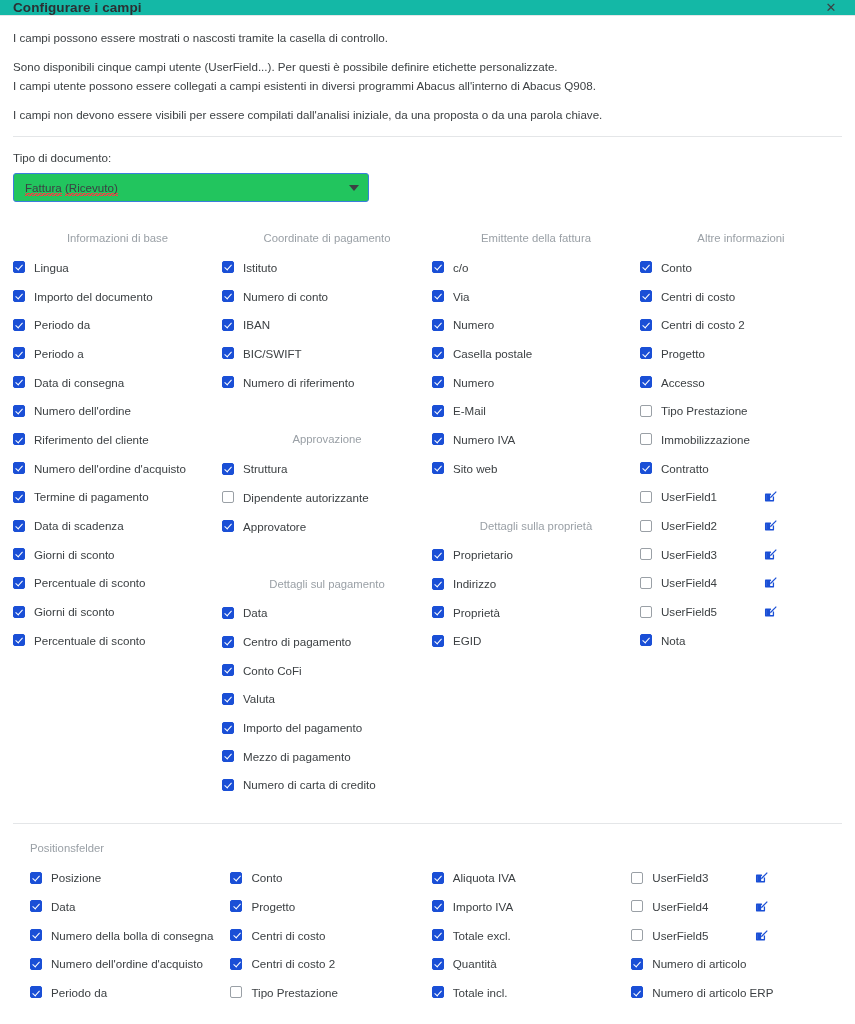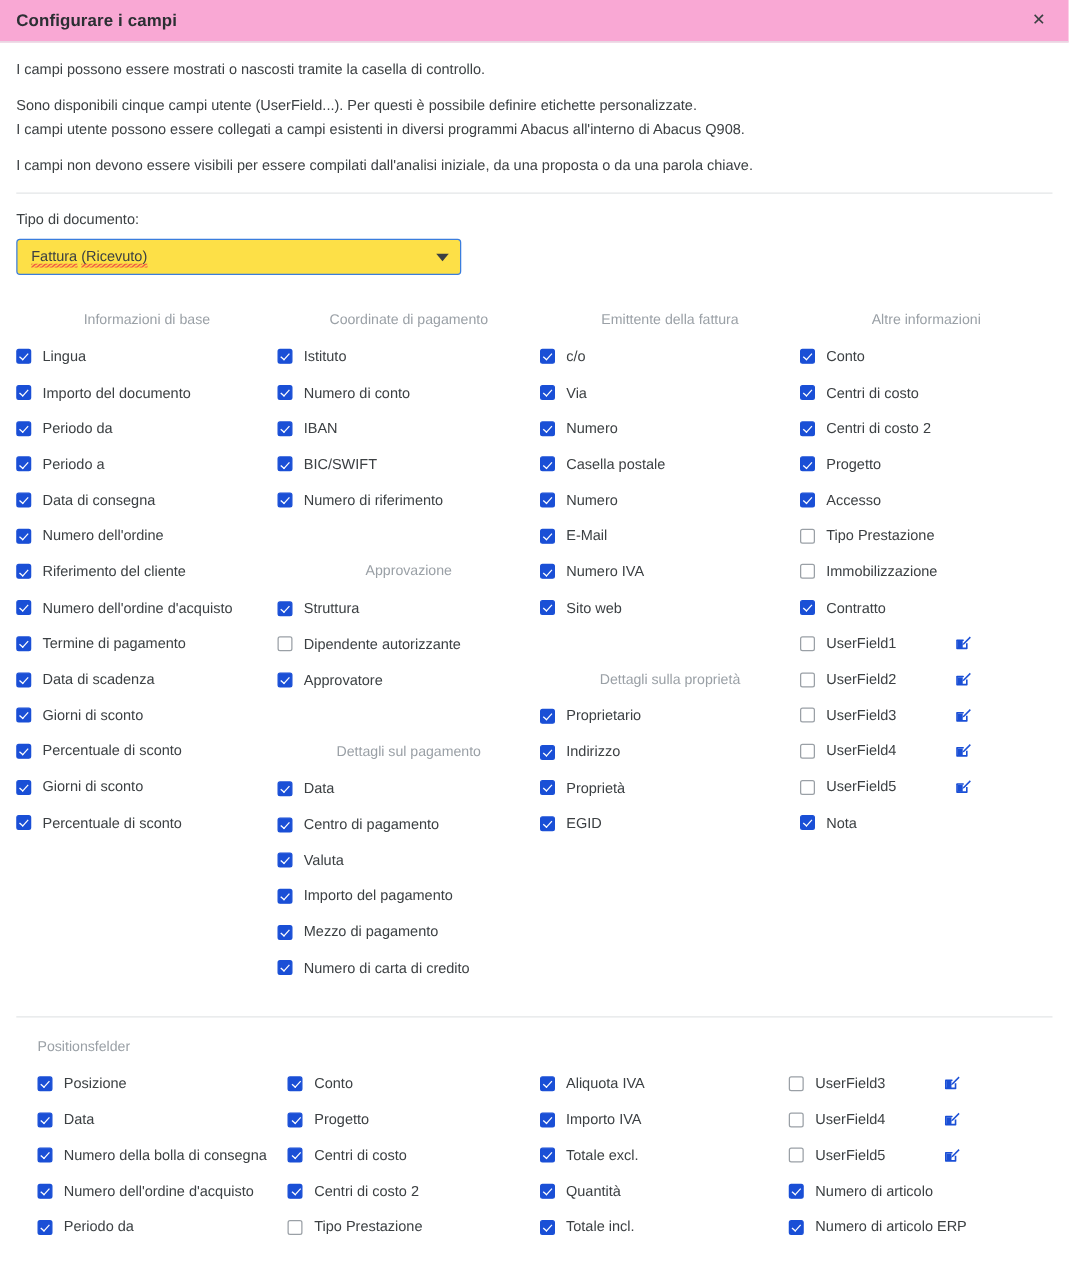--- a/index.html
+++ b/index.html
@@ -11,26 +11,26 @@
     width: 855px;
     height: 1024px;
     font-family: "Liberation Sans", sans-serif;
     color: #3c4043;
     overflow: hidden;
     position: relative;
   }
 
   
   .dialog-header {
-    height: 34px;
+    height: 16px;
     display: flex;
     align-items: center;
     padding: 0 14px 0 13px;
     border-bottom: 1px solid #e4e6e8;
-    background: #f9a8d4;
+    background: #14b8a6;
   }
   .dialog-title {
     font-size: 13.5px;
     font-weight: bold;
     color: #2b2f33;
     letter-spacing: 0.1px;
     flex: 1;
   }
   .close-btn {
     width: 20px; height: 20px;
@@ -69,21 +69,21 @@
     margin-bottom: 9px;
   }
   .select-box {
     width: 356px;
     height: 29px;
     border: 1px solid #3b7ddd;
     border-radius: 3px;
     display: flex;
     align-items: center;
     padding: 0 9px 0 11px;
-    background: #fde047;
+    background: #22c55e;
     cursor: pointer;
     position: relative;
   }
   .select-value {
     flex: 1;
     font-size: 11.6px;
     color: #3c4043;
     position: relative;
   }
   .spell {
@@ -311,20 +311,24 @@
         <div class="row">
           <span class="cb on"></span>
           <span class="row-label">Data</span>
         </div>
         <div class="row">
           <span class="cb on"></span>
           <span class="row-label">Centro di pagamento</span>
         </div>
         <div class="row">
           <span class="cb on"></span>
+          <span class="row-label">Conto CoFi</span>
+        </div>
+        <div class="row">
+          <span class="cb on"></span>
           <span class="row-label">Valuta</span>
         </div>
         <div class="row">
           <span class="cb on"></span>
           <span class="row-label">Importo del pagamento</span>
         </div>
         <div class="row">
           <span class="cb on"></span>
           <span class="row-label">Mezzo di pagamento</span>
         </div>

